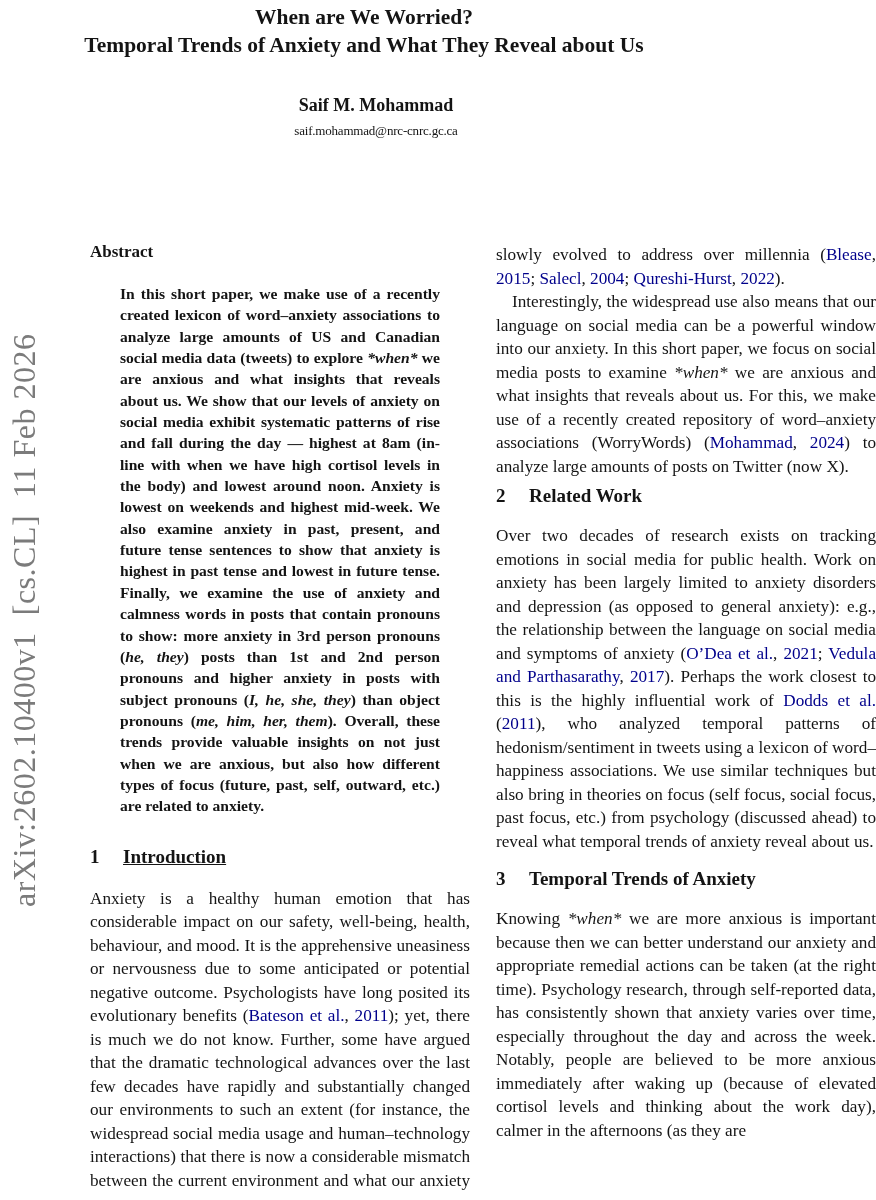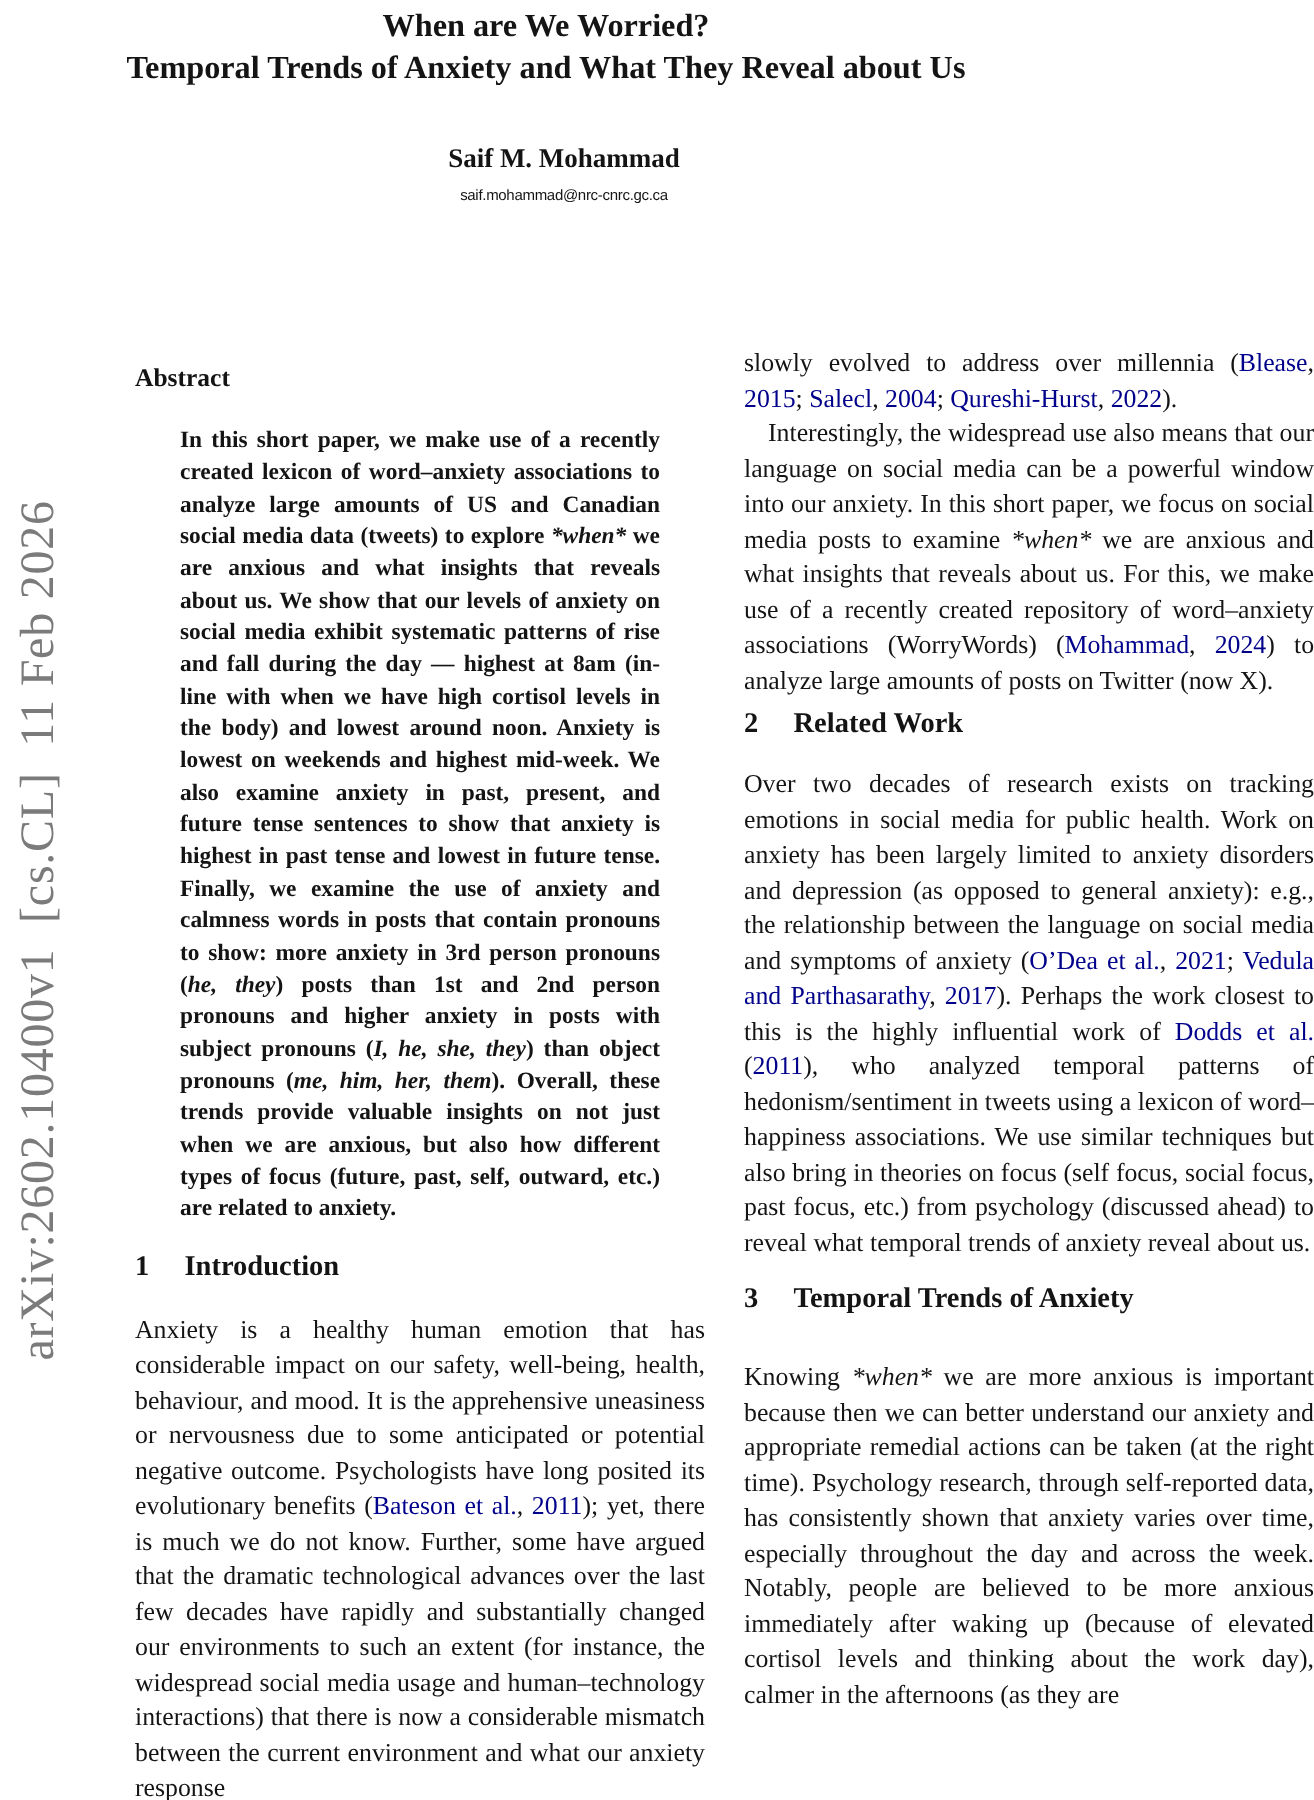--- a/index.html
+++ b/index.html
@@ -12,39 +12,39 @@
     overflow: hidden;
   }
 
   
   .header { position: absolute; top: 0; left: 0; width: 728px; text-align: center; }
   .title { font-weight: bold; font-size: 21.5px; line-height: 28px; margin-top: 3px; }
   .author-block { margin-top: 34px; margin-left: 24px; }
   .author { font-weight: bold; font-size: 18px; line-height: 25px; }
   .affiliation { font-size: 17.5px; line-height: 25px; }
   .email {
-    font-family: Liberation Sans, sans-serif;
-    font-size: 10px; line-height: 25px; letter-spacing: -0.2px;
+    font-family: Liberation Serif, serif;
+    font-size: 13px; line-height: 25px; letter-spacing: -0.2px;
   }
 
   
   .watermark {
     position: absolute;
     left: 6px; top: 907px;
     transform: rotate(-90deg);
     transform-origin: 0 0;
     font-size: 32px;
     color: var(--watermark-color, #7b7b7b);
     white-space: pre;
     letter-spacing: 0.5px;
   }
 
   
   .col-left  { position: absolute; left: 90px;  top: 243px; width: 380px; }
-  .col-right { position: absolute; left: 496px; top: 230px; width: 380px; }
+  .col-right { position: absolute; left: 496px; top: 243px; width: 380px; }
 
   .abstract-heading {
     text-align: left; font-weight: bold; font-size: 17px;
     margin: 0 0 22px 0; line-height: 18px;
   }
   .abstract-body {
     margin: 0 30px; font-size: 15.6px; line-height: 21.35px;
     text-align: justify;
     font-weight: bold;
   }
@@ -52,26 +52,26 @@
   .section-heading {
     font-weight: bold; font-size: 19px; line-height: 24px; margin: 0;
   }
   .sec-num { display: inline-block; min-width: 33px; }
 
   .body-text {
     font-size: 17.2px; line-height: 23.5px; text-align: justify; margin: 0;
   }
   .indent { text-indent: 16px; }
 
-  .mt-sec1 { margin-top: 16px; }
+  .mt-sec1 { margin-top: 28px; text-decoration: underline; }
   .mt-intro { margin-top: 18px; }
   .mt-sec2 { margin-top: 6px; }
   .mt-related { margin-top: 16px; }
   .mt-sec3 { margin-top: 14px; }
-  .mt-temporal { margin-top: 28px; }
+  .mt-temporal { margin-top: 16px; }
 
   .cite { color: var(--link-color, #00008B); text-decoration: none; cursor: pointer; }
   em { font-style: italic; }
 </style>
 </head>
 <body style="color: rgb(20, 20, 20);">
 
 <div class="watermark">arXiv:2602.10400v1  [cs.CL]  11 Feb 2026</div>
 
 <div class="header">

